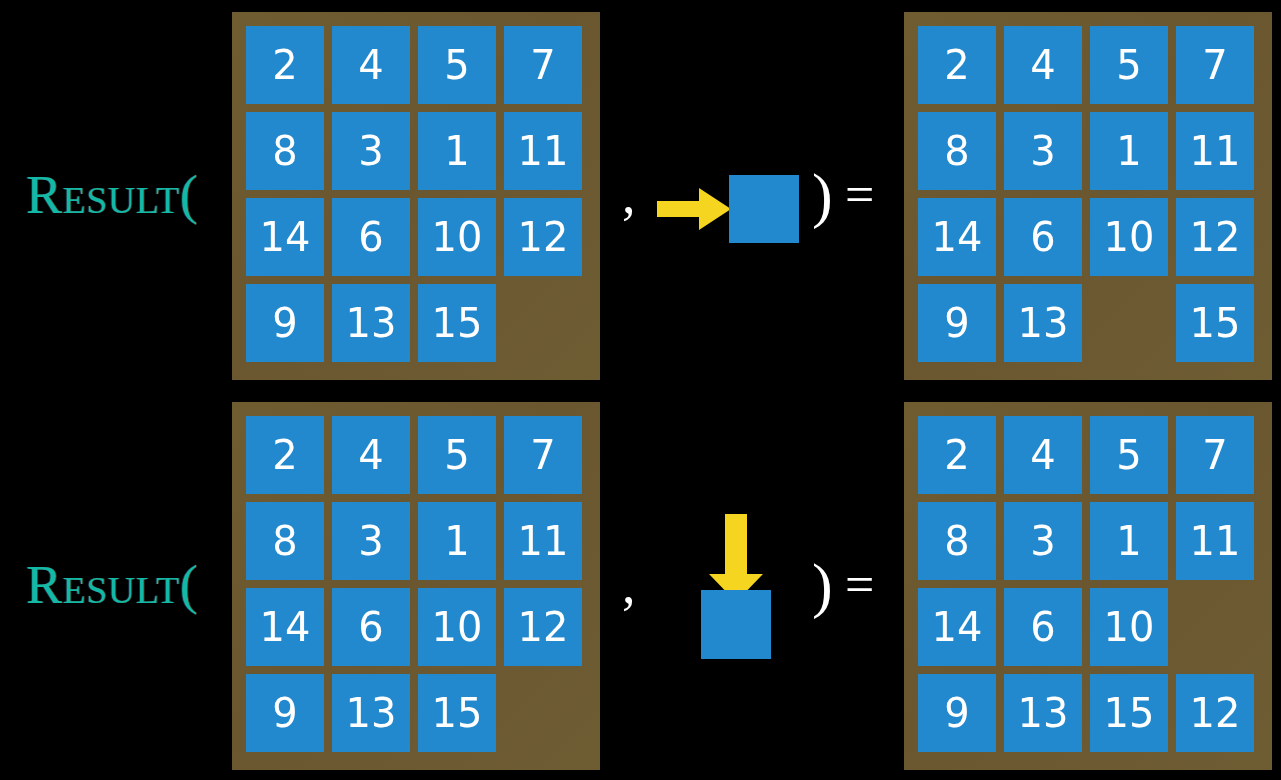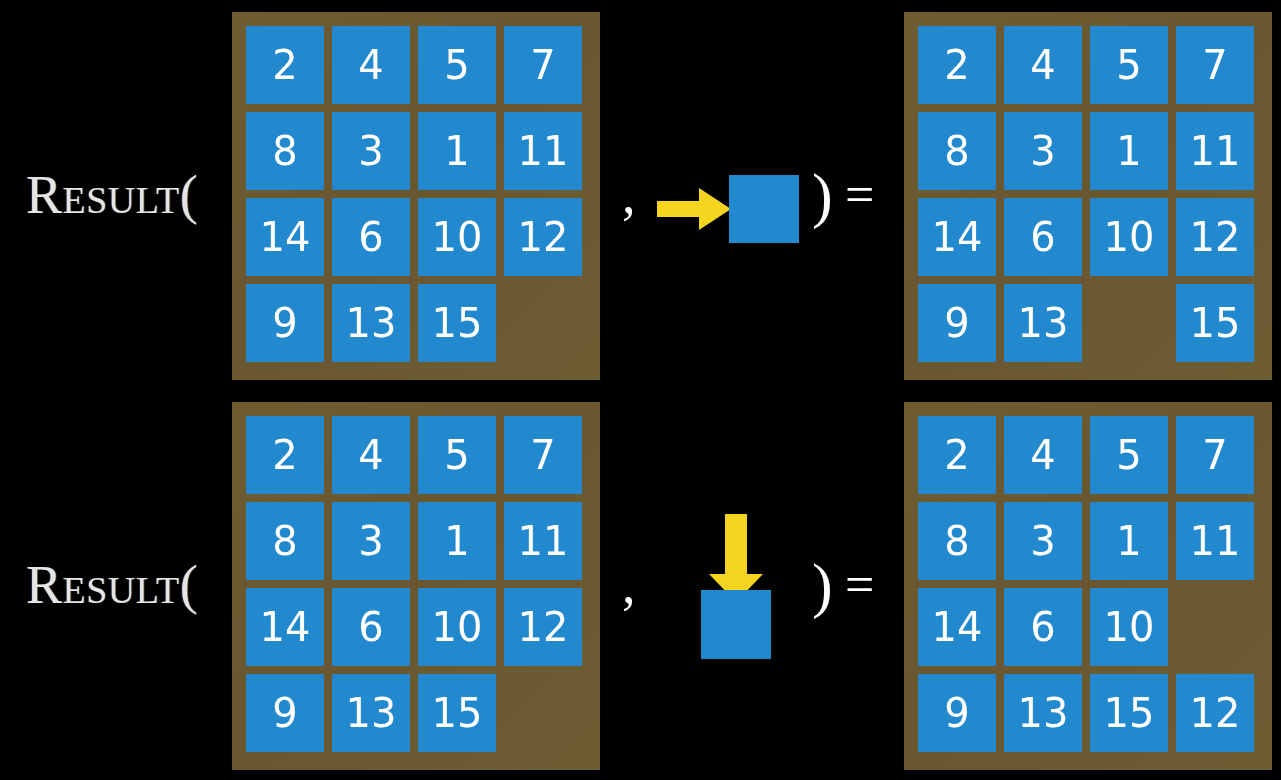--- a/index.html
+++ b/index.html
@@ -30,21 +30,21 @@
   }
   .eq-row.row-top    { top: 0px; }
   .eq-row.row-bottom { top: 390px; }
 
   
   .result-label {
     position: absolute;
     left: 26px;
     top: 50%;
     transform: translateY(-50%);
-    color: #e5e5e5;
+    color: #14b8a6;
     font-family: "Liberation Serif", "DejaVu Serif", serif;
     font-size: 54px;
     line-height: 1;
     font-variant: small-caps;
     letter-spacing: 0.5px;
     white-space: nowrap;
     text-shadow: 1px 0 0 rgba(120,90,40,0.55), -1px 0 0 rgba(60,90,140,0.45);
   }
 
   

